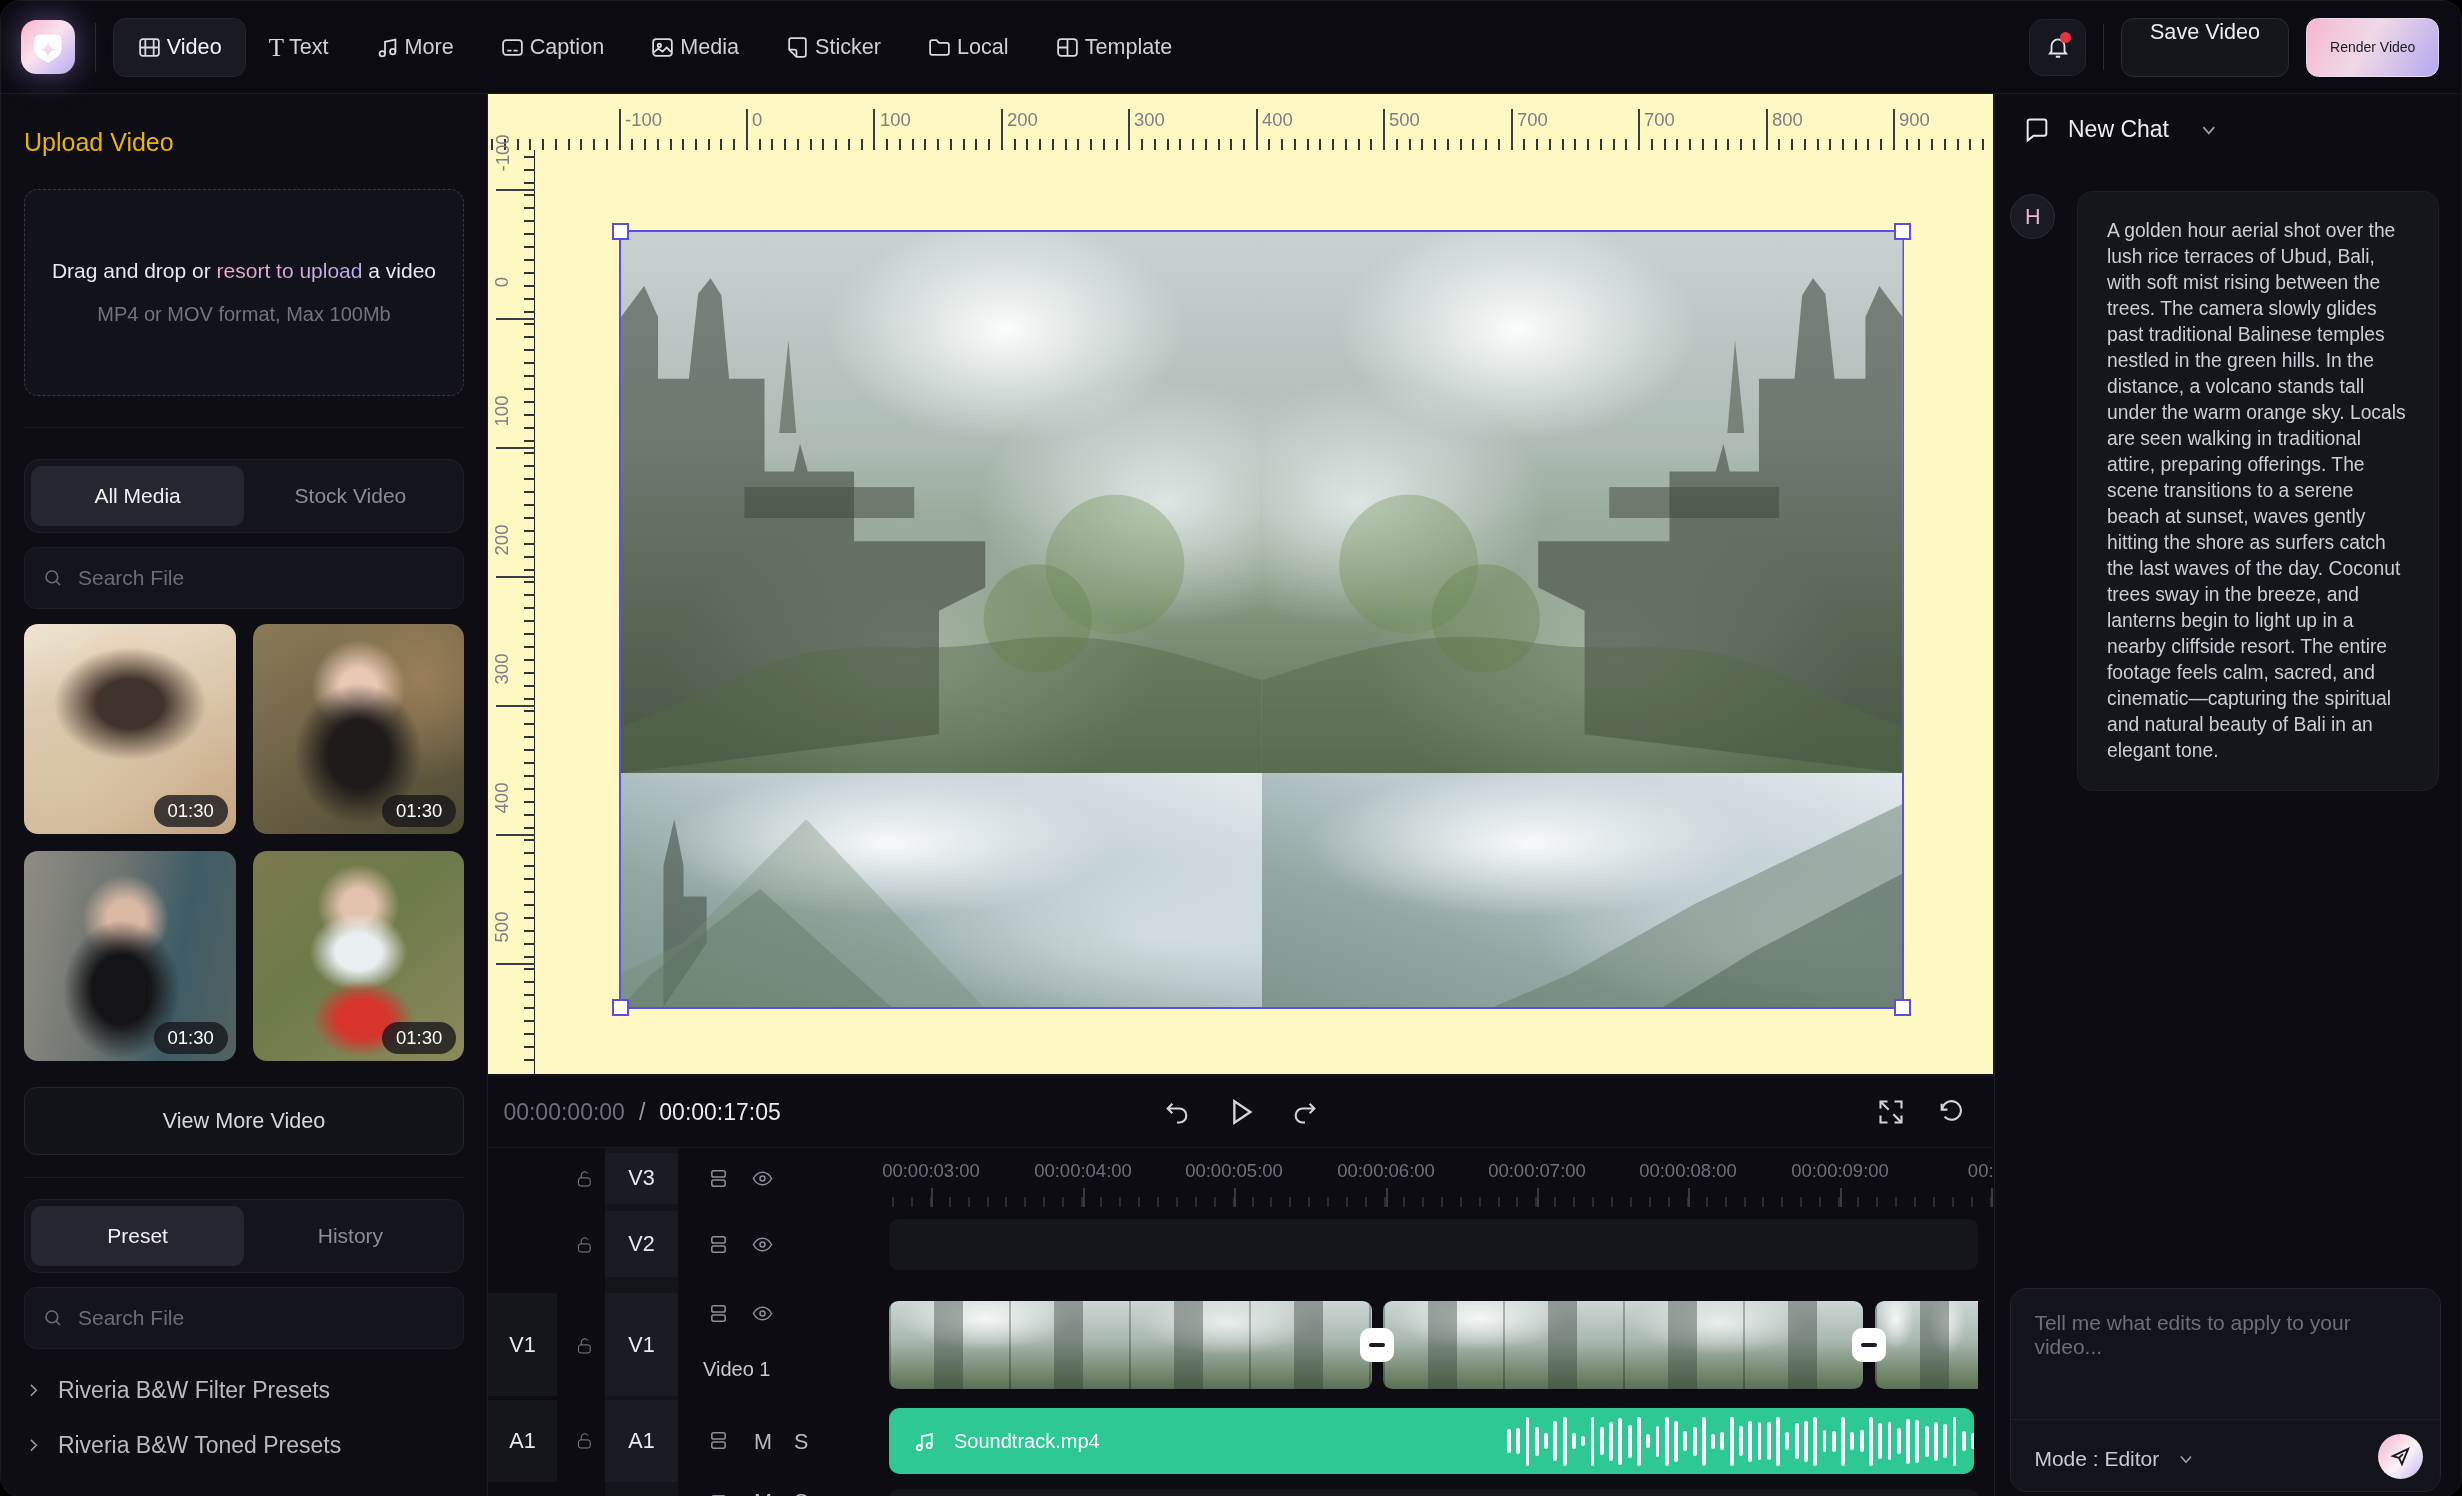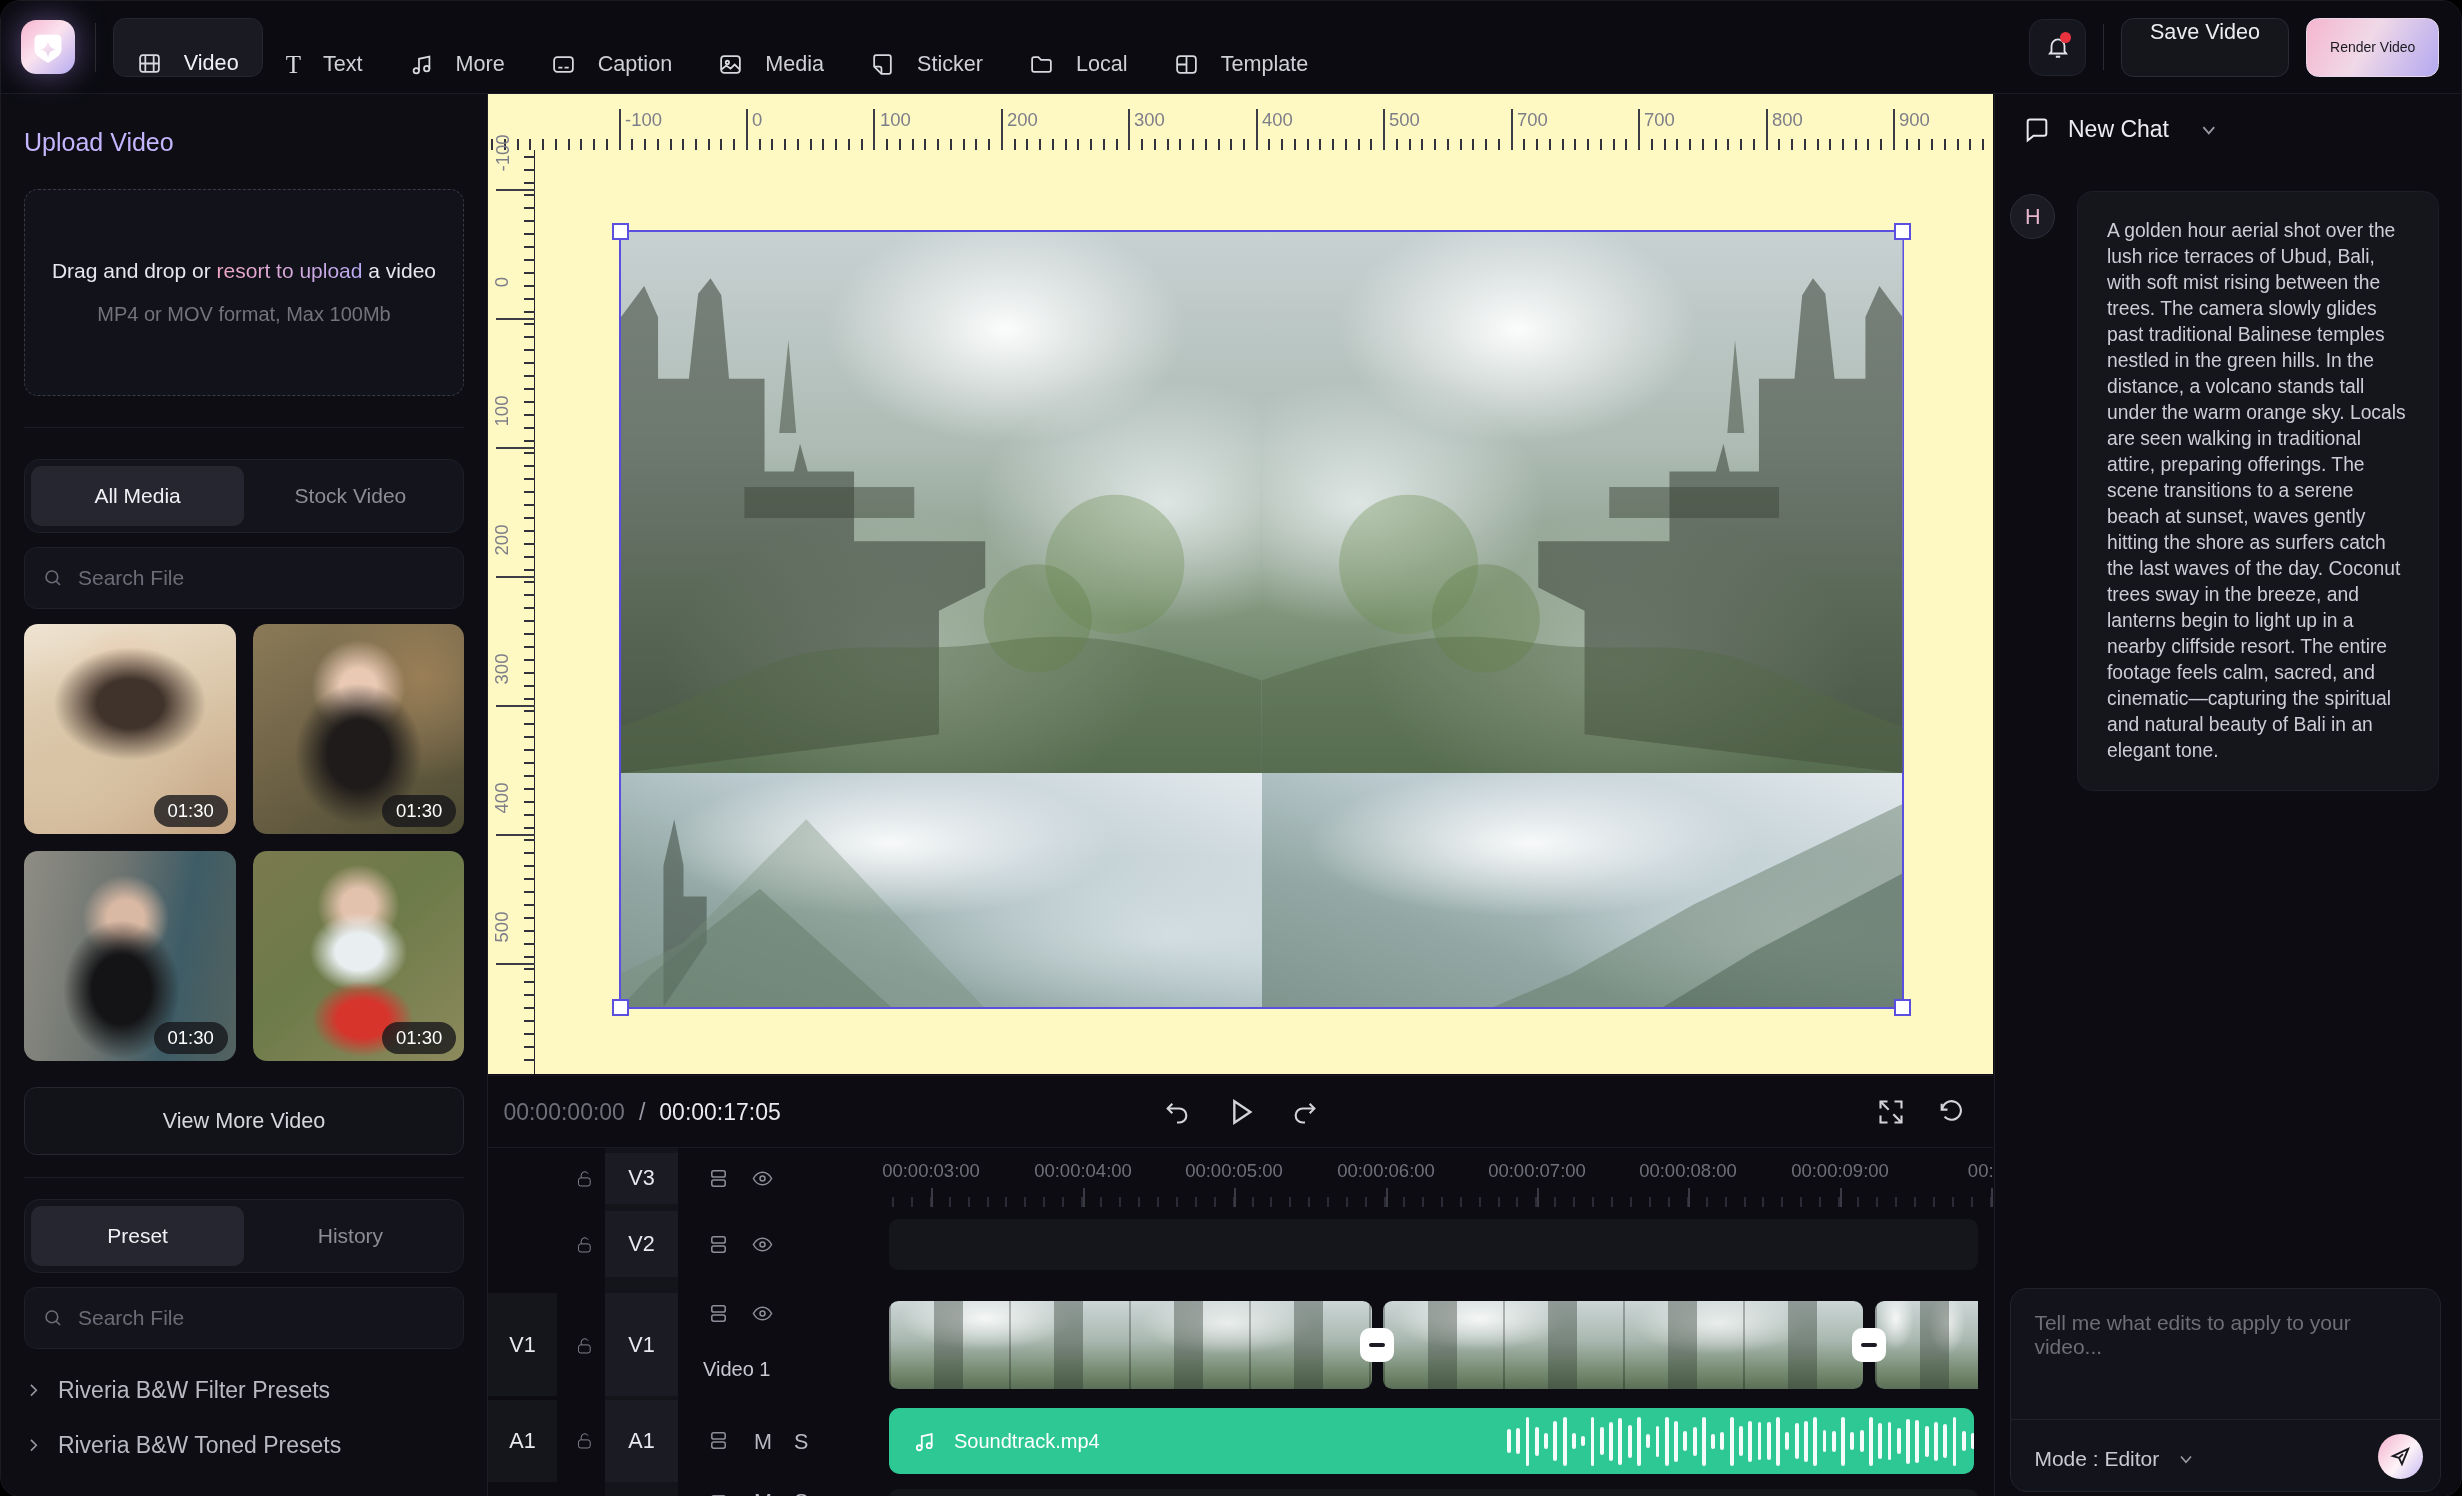--- a/index.html
+++ b/index.html
@@ -5,34 +5,34 @@
   html,body{margin:0;padding:0;background:#000;}
   body{width:2462px;height:1497px;font-family:"Liberation Sans",sans-serif;-webkit-font-smoothing:antialiased;}
   *{box-sizing:border-box;}
   #app{position:relative;width:2462px;height:1497px;background:#0b0b11;border-radius:20px;overflow:hidden;border:1.5px solid #1b1b22;}
 
   
   .topbar{position:absolute;left:0;top:0;width:100%;height:93px;display:flex;align-items:center;border-bottom:0.8px solid #1b1b23;background:#0b0b11;z-index:30;}
   .logo{width:54px;height:54px;margin-left:20px;border-radius:15.4px;background:linear-gradient(135deg,#f6b4ce 0%,#fbe3ee 45%,#b6abf2 100%);box-shadow:0 0 32px rgba(186,150,255,.45);display:flex;align-items:center;justify-content:center;flex:0 0 auto;}
   .topbar-sep{width:0.8px;height:49px;background:#2a2a33;margin:0 17px 0 20px;}
   .nav{display:flex;align-items:center;height:100%;}
-  .nav-item{display:flex;align-items:flex-end;gap:22px;height:59px;padding:0 23px;color:#cfcfd6;font-size:21.6px;border-radius:12.4px;cursor:pointer;white-space:nowrap;}
+  .nav-item{display:flex;align-items:center;gap:5px;height:59px;padding:0 23px;color:#cfcfd6;font-size:21.6px;border-radius:12.4px;cursor:pointer;white-space:nowrap;}
   .nav-item.active{background:#1a1a22;border:0.8px solid #262630;color:#f1f1f5;}
   .nav-item svg{width:25px;height:25px;stroke:#d8d8df;}
   .nav-item .ticon{font-family:"Liberation Serif",serif;font-size:25px;color:#d8d8df;line-height:1;}
   .top-right{margin-left:auto;display:flex;align-items:center;gap:17px;padding-right:21.6px;}
   .bell-btn{position:relative;width:57px;height:57px;border-radius:14px;background:#16161e;border:0.8px solid #23232d;display:flex;align-items:center;justify-content:center;}
   .bell-dot{position:absolute;top:12.4px;right:14px;width:10.8px;height:10.8px;border-radius:50%;background:#e8333f;}
   .tr-sep{width:0.8px;height:46px;background:#2a2a33;}
   .btn-dark{height:59px;padding:0 28px;border-radius:12.4px;background:#15151c;border:0.8px solid #2b2b35;color:#ecedf1;font-size:21.6px;display:flex;}
   .btn-grad{height:59px;padding:0 23px;border-radius:12.4px;background:linear-gradient(120deg,#f5b5ce 0%,#f0d9e7 45%,#b3a8f0 100%);border:0.8px solid #e9d9ef;color:#1a1a21;font-size:14px;display:flex;align-items:center;}
 
   
   .sidebar{position:absolute;left:0;top:93px;width:487px;bottom:0;background:#0d0d13;border-right:0.8px solid #1d1d25;padding:0 23px;overflow:hidden;}
-  .sb-title{margin-top:34px;font-size:25px;color:#c4b5fd;font-weight:500;}
+  .sb-title{margin-top:34px;font-size:25px;color:#eab308;font-weight:500;}
   .dropzone{margin-top:32px;height:207px;border:1.5px dashed #3a3a46;border-radius:14px;background:#12121a;display:flex;flex-direction:column;align-items:center;justify-content:center;gap:20px;}
   .dz-l1{font-size:21px;color:#e6e6ec;}
   .dz-hl{background:linear-gradient(90deg,#f3a9c6,#b9aaf3);-webkit-background-clip:text;background-clip:text;color:transparent;}
   .dz-l2{font-size:20px;color:#73737e;}
   .sb-divider{height:0.8px;background:#1d1d25;margin:31px 0 0 0;}
   .seg{margin-top:31px;height:74px;background:#14141c;border:0.8px solid #20202a;border-radius:15.4px;display:flex;padding:6.2px;}
   .seg-item{flex:1;display:flex;align-items:center;justify-content:center;font-size:21px;color:#8d8d98;border-radius:10.8px;}
   .seg-item.active{background:#262631;color:#f0f0f4;}
   .search{margin-top:14px;height:62px;background:#14141c;border:0.8px solid #1f1f29;border-radius:12.4px;display:flex;align-items:center;padding:0 17px;gap:12.4px;}
   .search svg{width:21.6px;height:21.6px;stroke:#6c6c78;flex:0 0 auto;}

